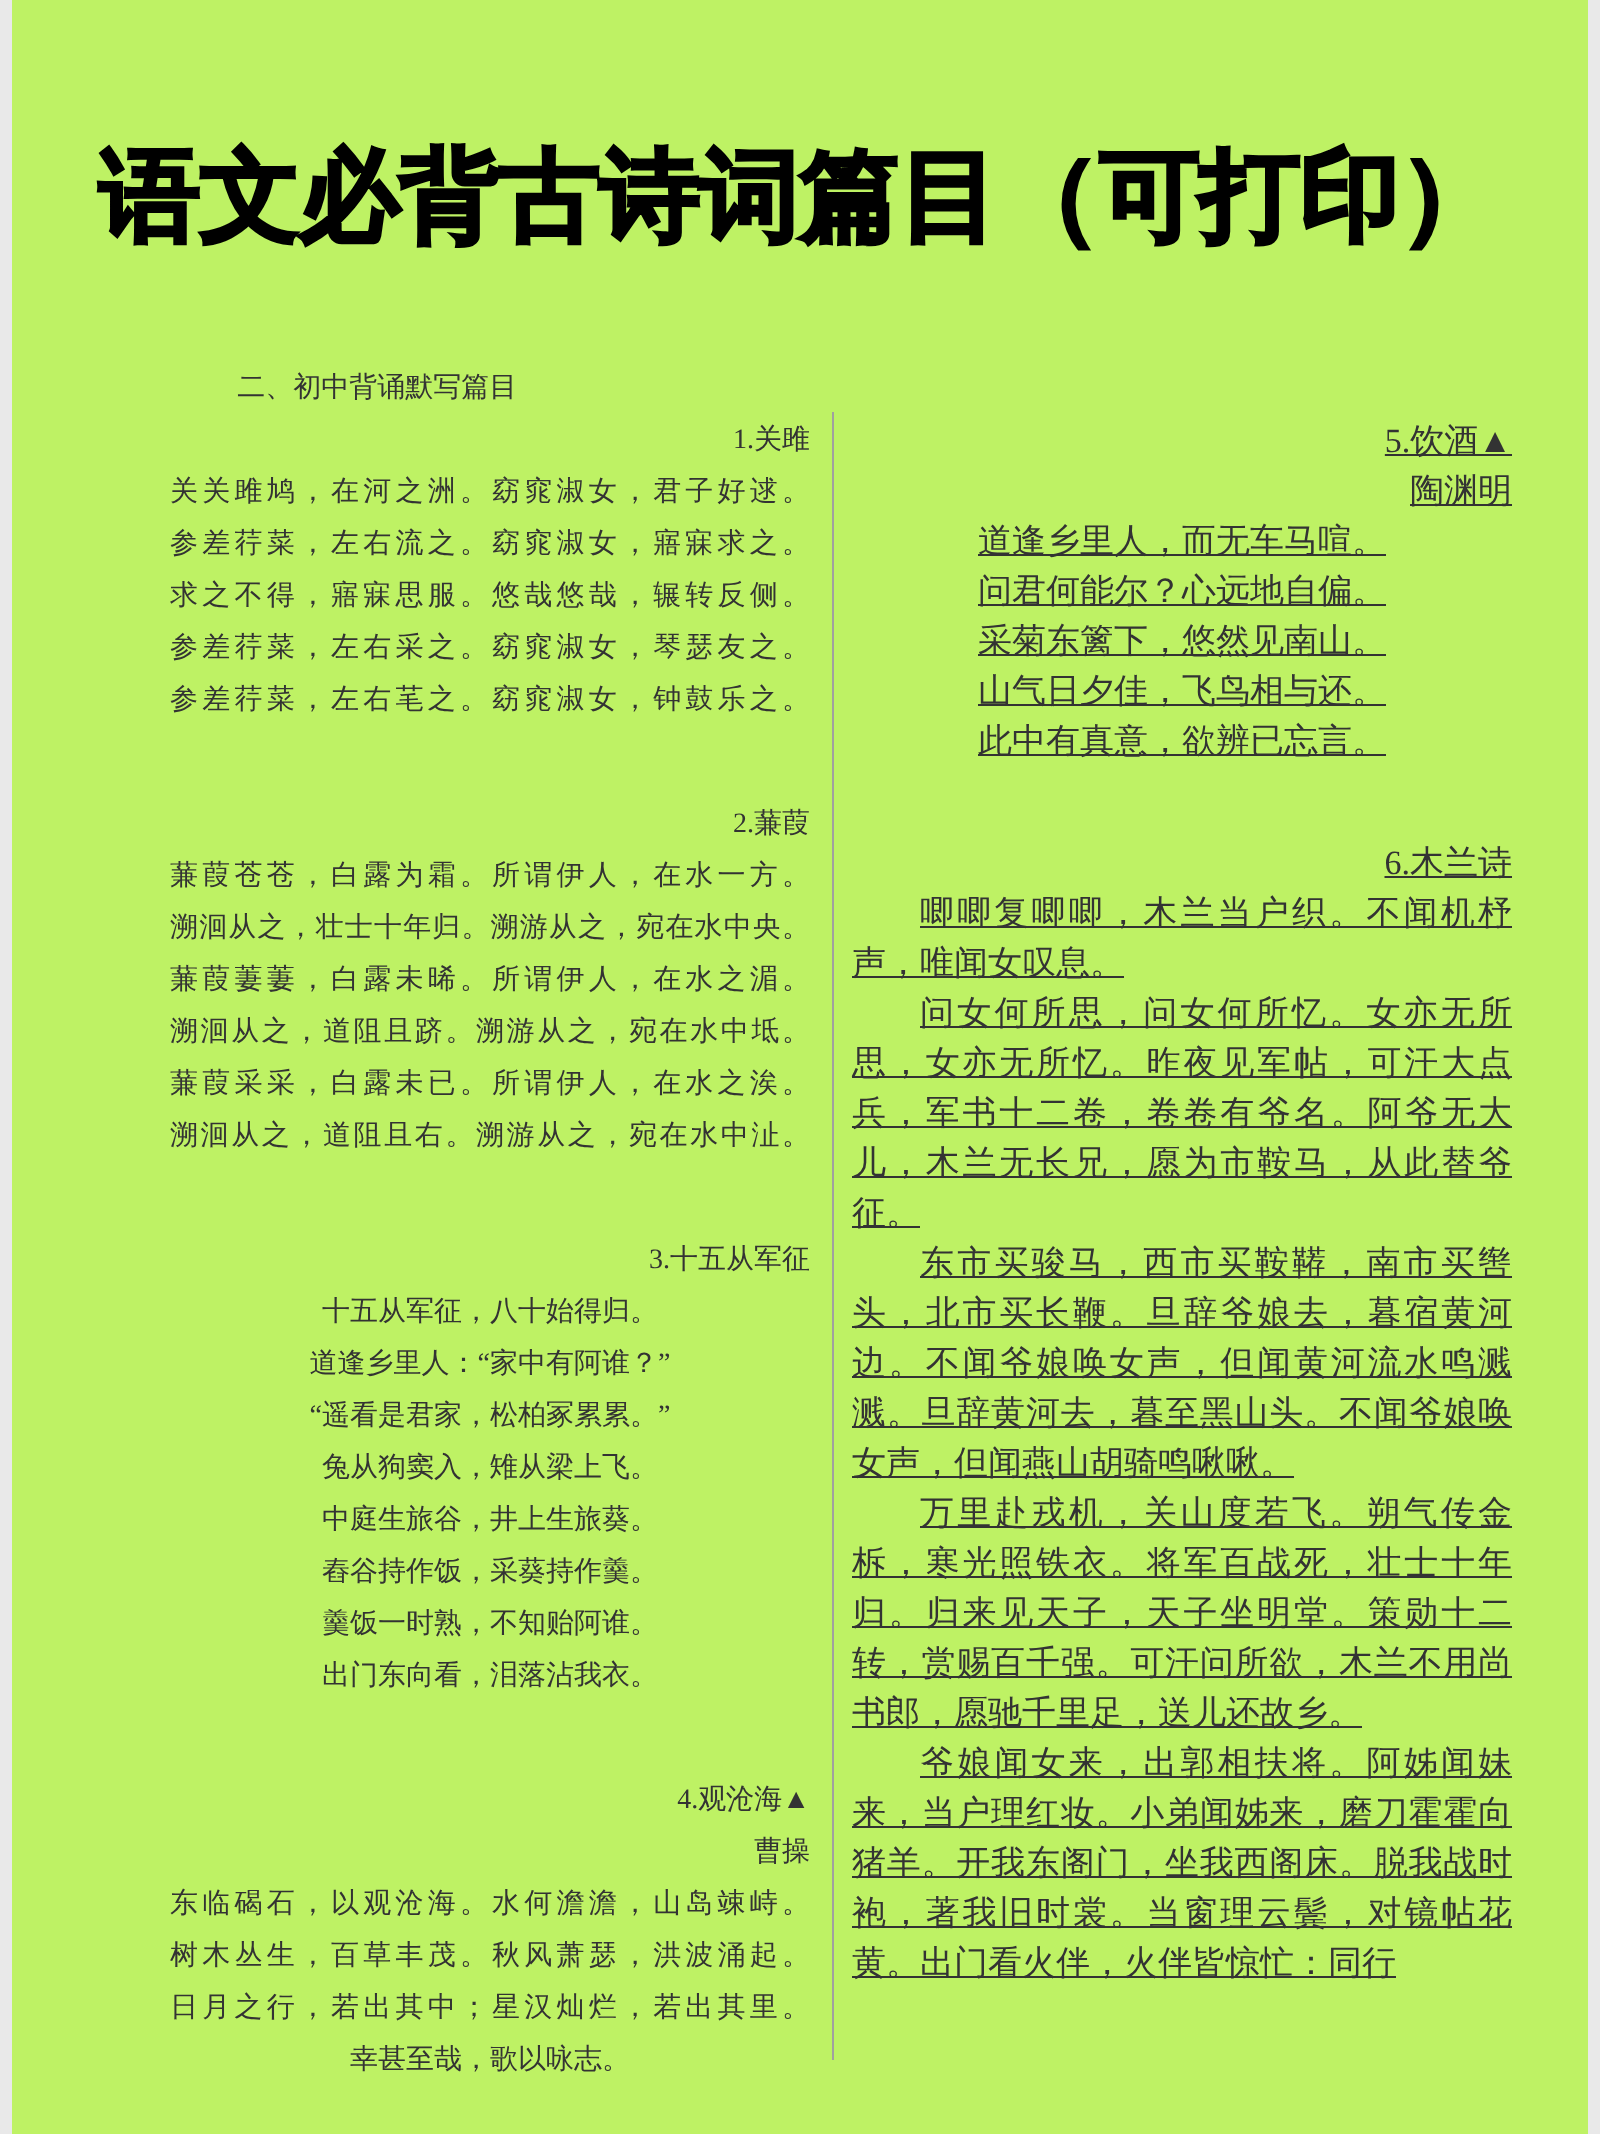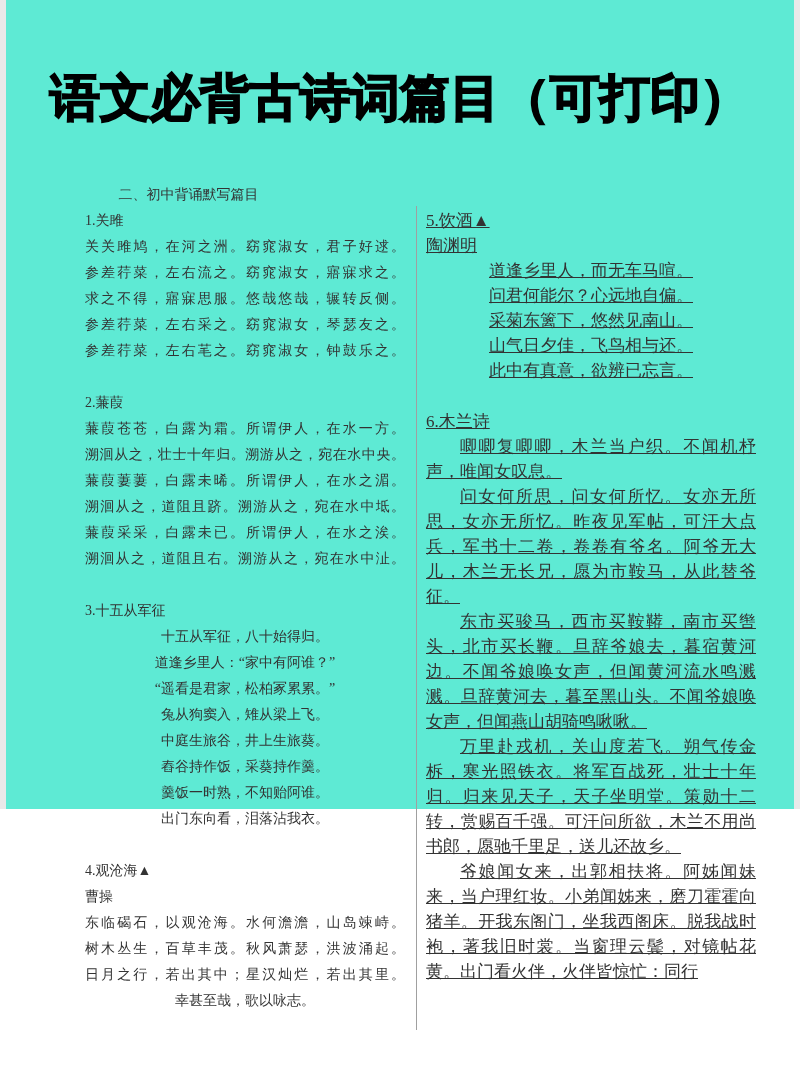--- a/index.html
+++ b/index.html
@@ -3,21 +3,21 @@
 <meta charset="utf-8">
 <style>
   html, body {
     margin: 0; padding: 0;
     width: 800px; height: 1067px;
     background: #ffffff;
     overflow: hidden;
     font-family: "Liberation Serif", "DejaVu Serif", serif;
     color: #333333;
   }
-  .page { position: relative; width: 800px; height: 809px; background: #5eead4; }
+  .page { position: relative; width: 800px; height: 1067px; background: #bef264; }
   .edge { position: absolute; top: 0; bottom: 0; width: 6px; background: #e9e9e9; }
   .edge-left { left: 0; }
   .edge-right { right: 0; }
   .page-title {
     position: absolute;
     top: 56px; left: 0; right: 0;
     margin: 0;
     text-align: center;
     font-family: "DejaVu Sans", "Liberation Sans", sans-serif;
     font-weight: 900;
@@ -31,23 +31,23 @@
   .divider {
     position: absolute;
     left: 416px; top: 206px;
     width: 1px; height: 824px;
     background: #a0a0a0;
   }
   .col { position: absolute; top: 182px; }
   #col-left  { left: 85px;  width: 320px; font-size: 14px;   line-height: 26px; }
   #col-right { left: 426px; width: 330px; font-size: 17px;   line-height: 25px; text-decoration: underline; }
   .section-heading { text-indent: 2.4em; }
-  .poem-block + .poem-block { margin-top: 26px; }
+  .poem-block + .poem-block { margin-top: 36px; }
   #col-right .poem-block:first-child { margin-top: 26px; }
-  .poem-title, .poem-author { text-align: left; }
+  .poem-title, .poem-author { text-align: right; }
   .line.justify { text-align: justify; text-align-last: justify; }
   .line.center { text-align: center; }
   .line.paragraph { text-indent: 2em; text-align: justify; }
 </style>
 </head>
 <body>
 
 <div class="page">
   <div class="edge edge-left"></div>
   <div class="edge edge-right"></div>

